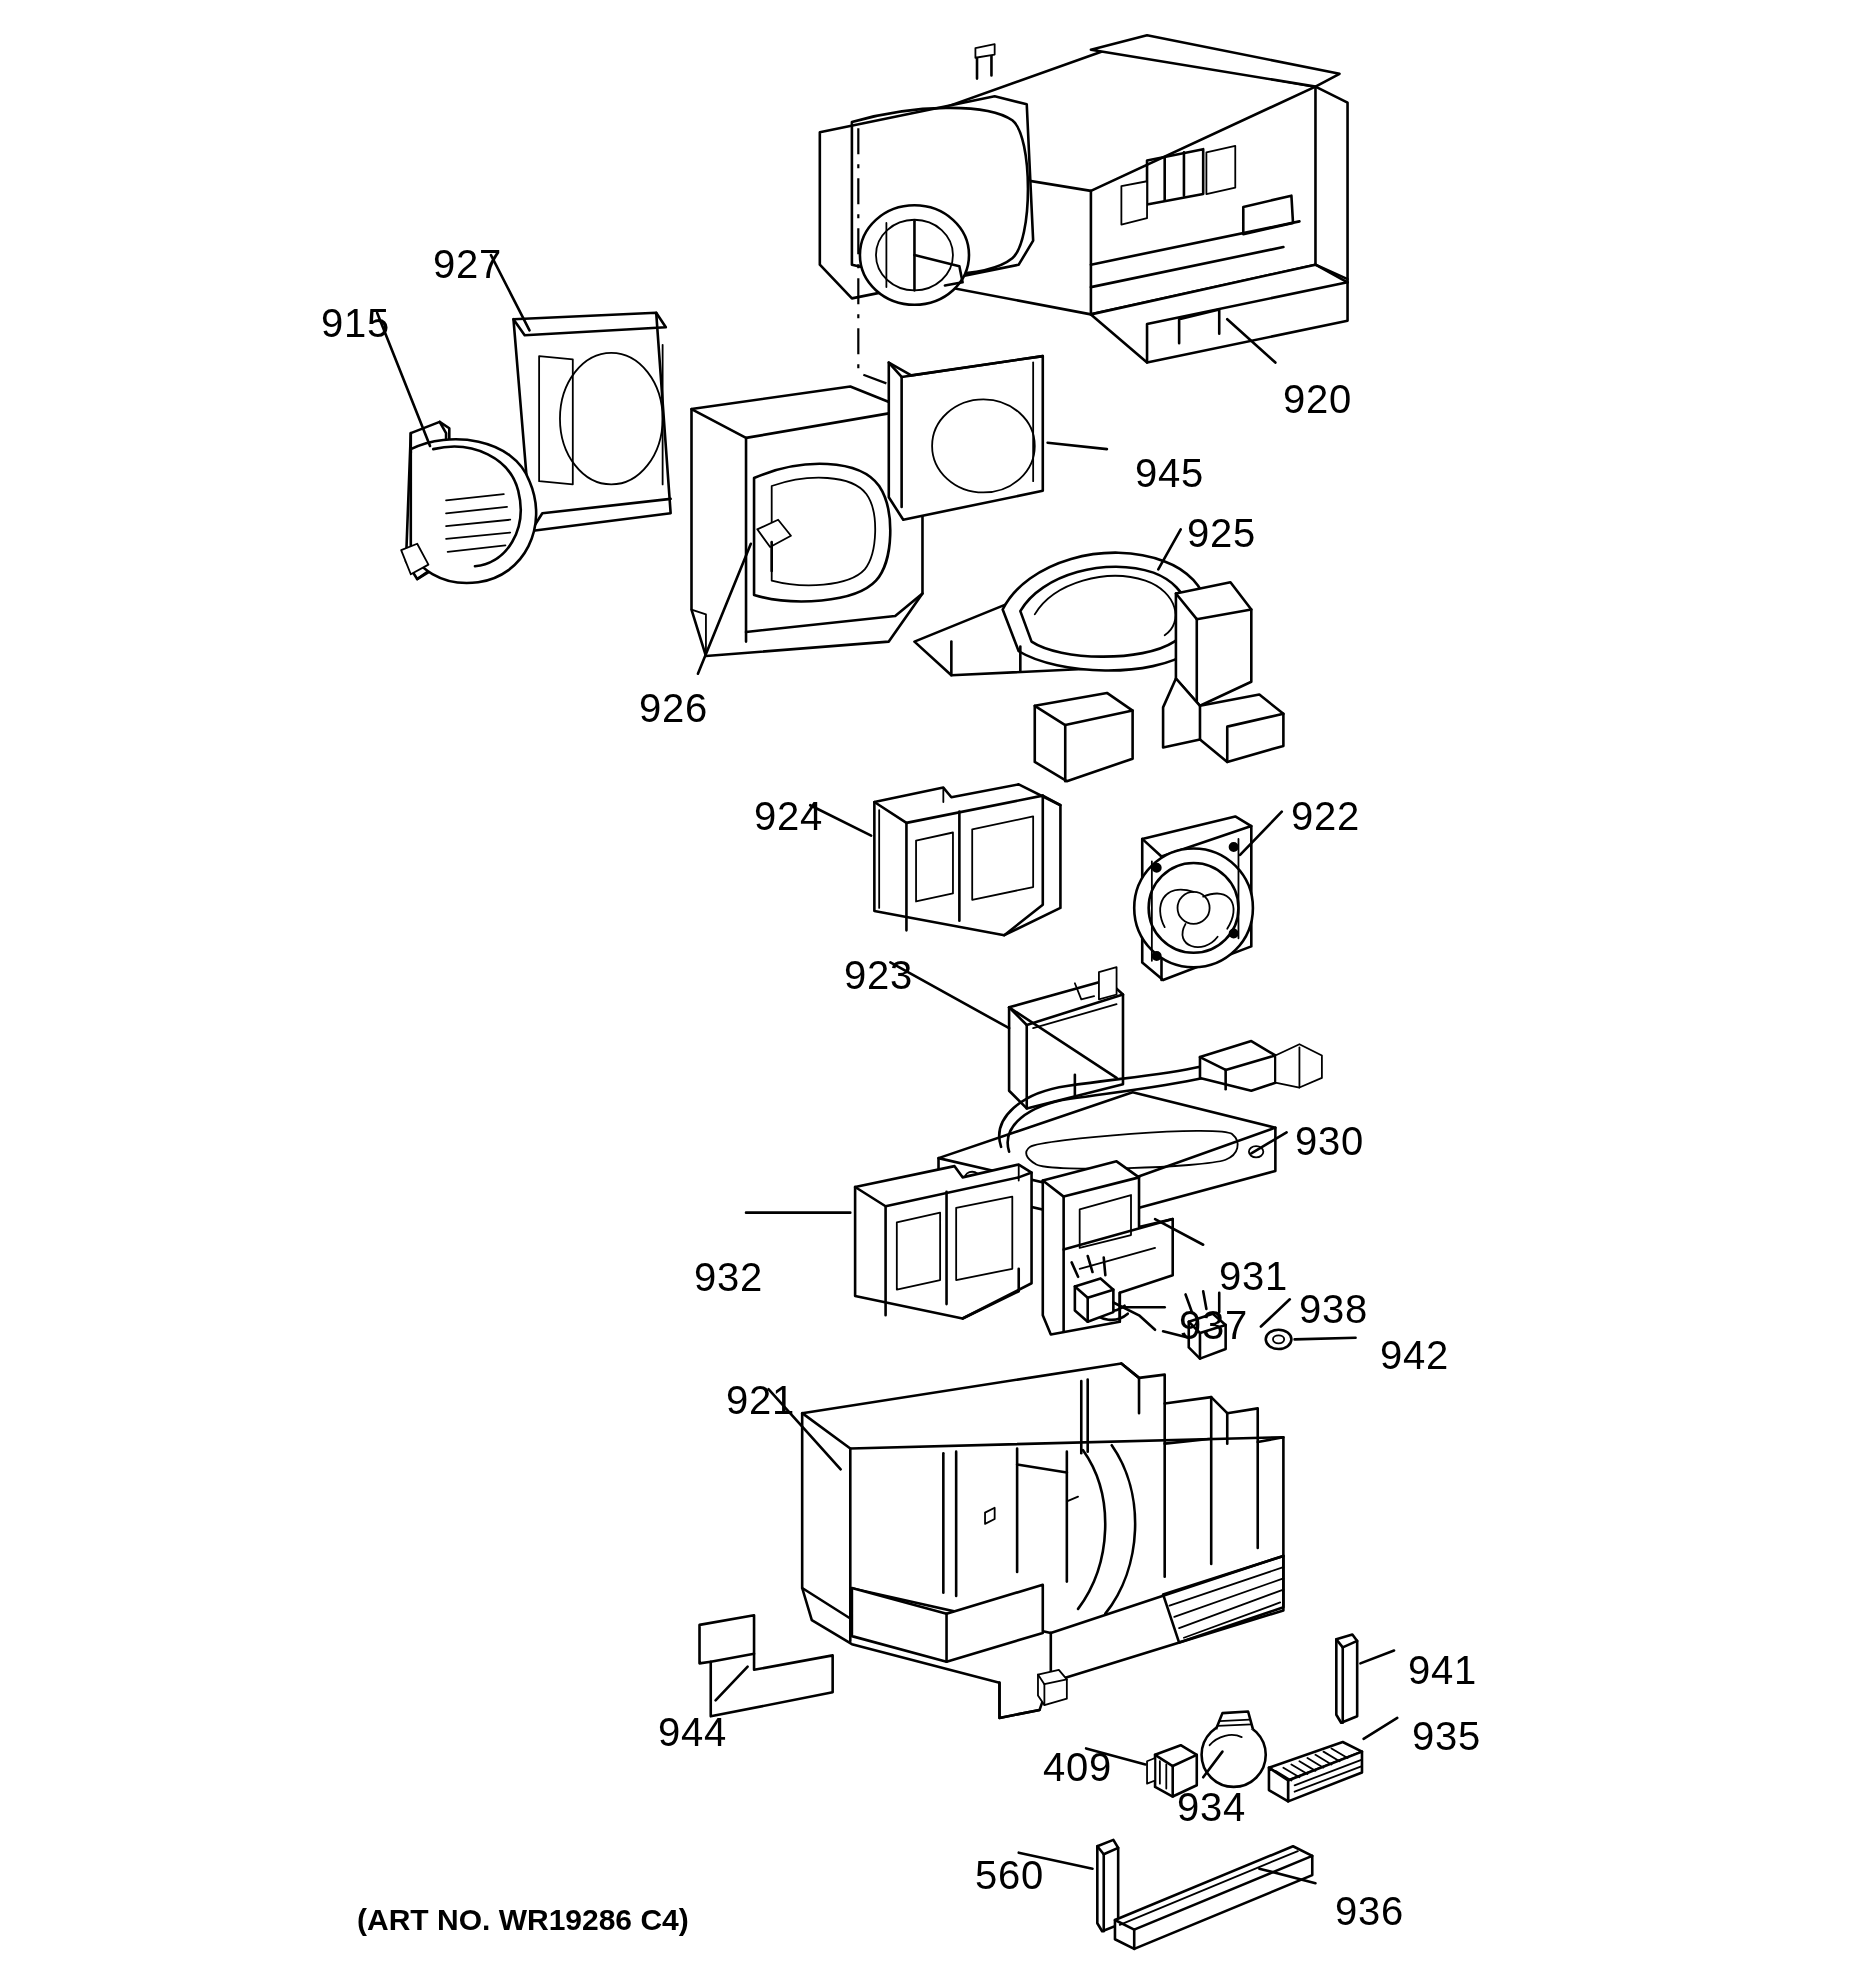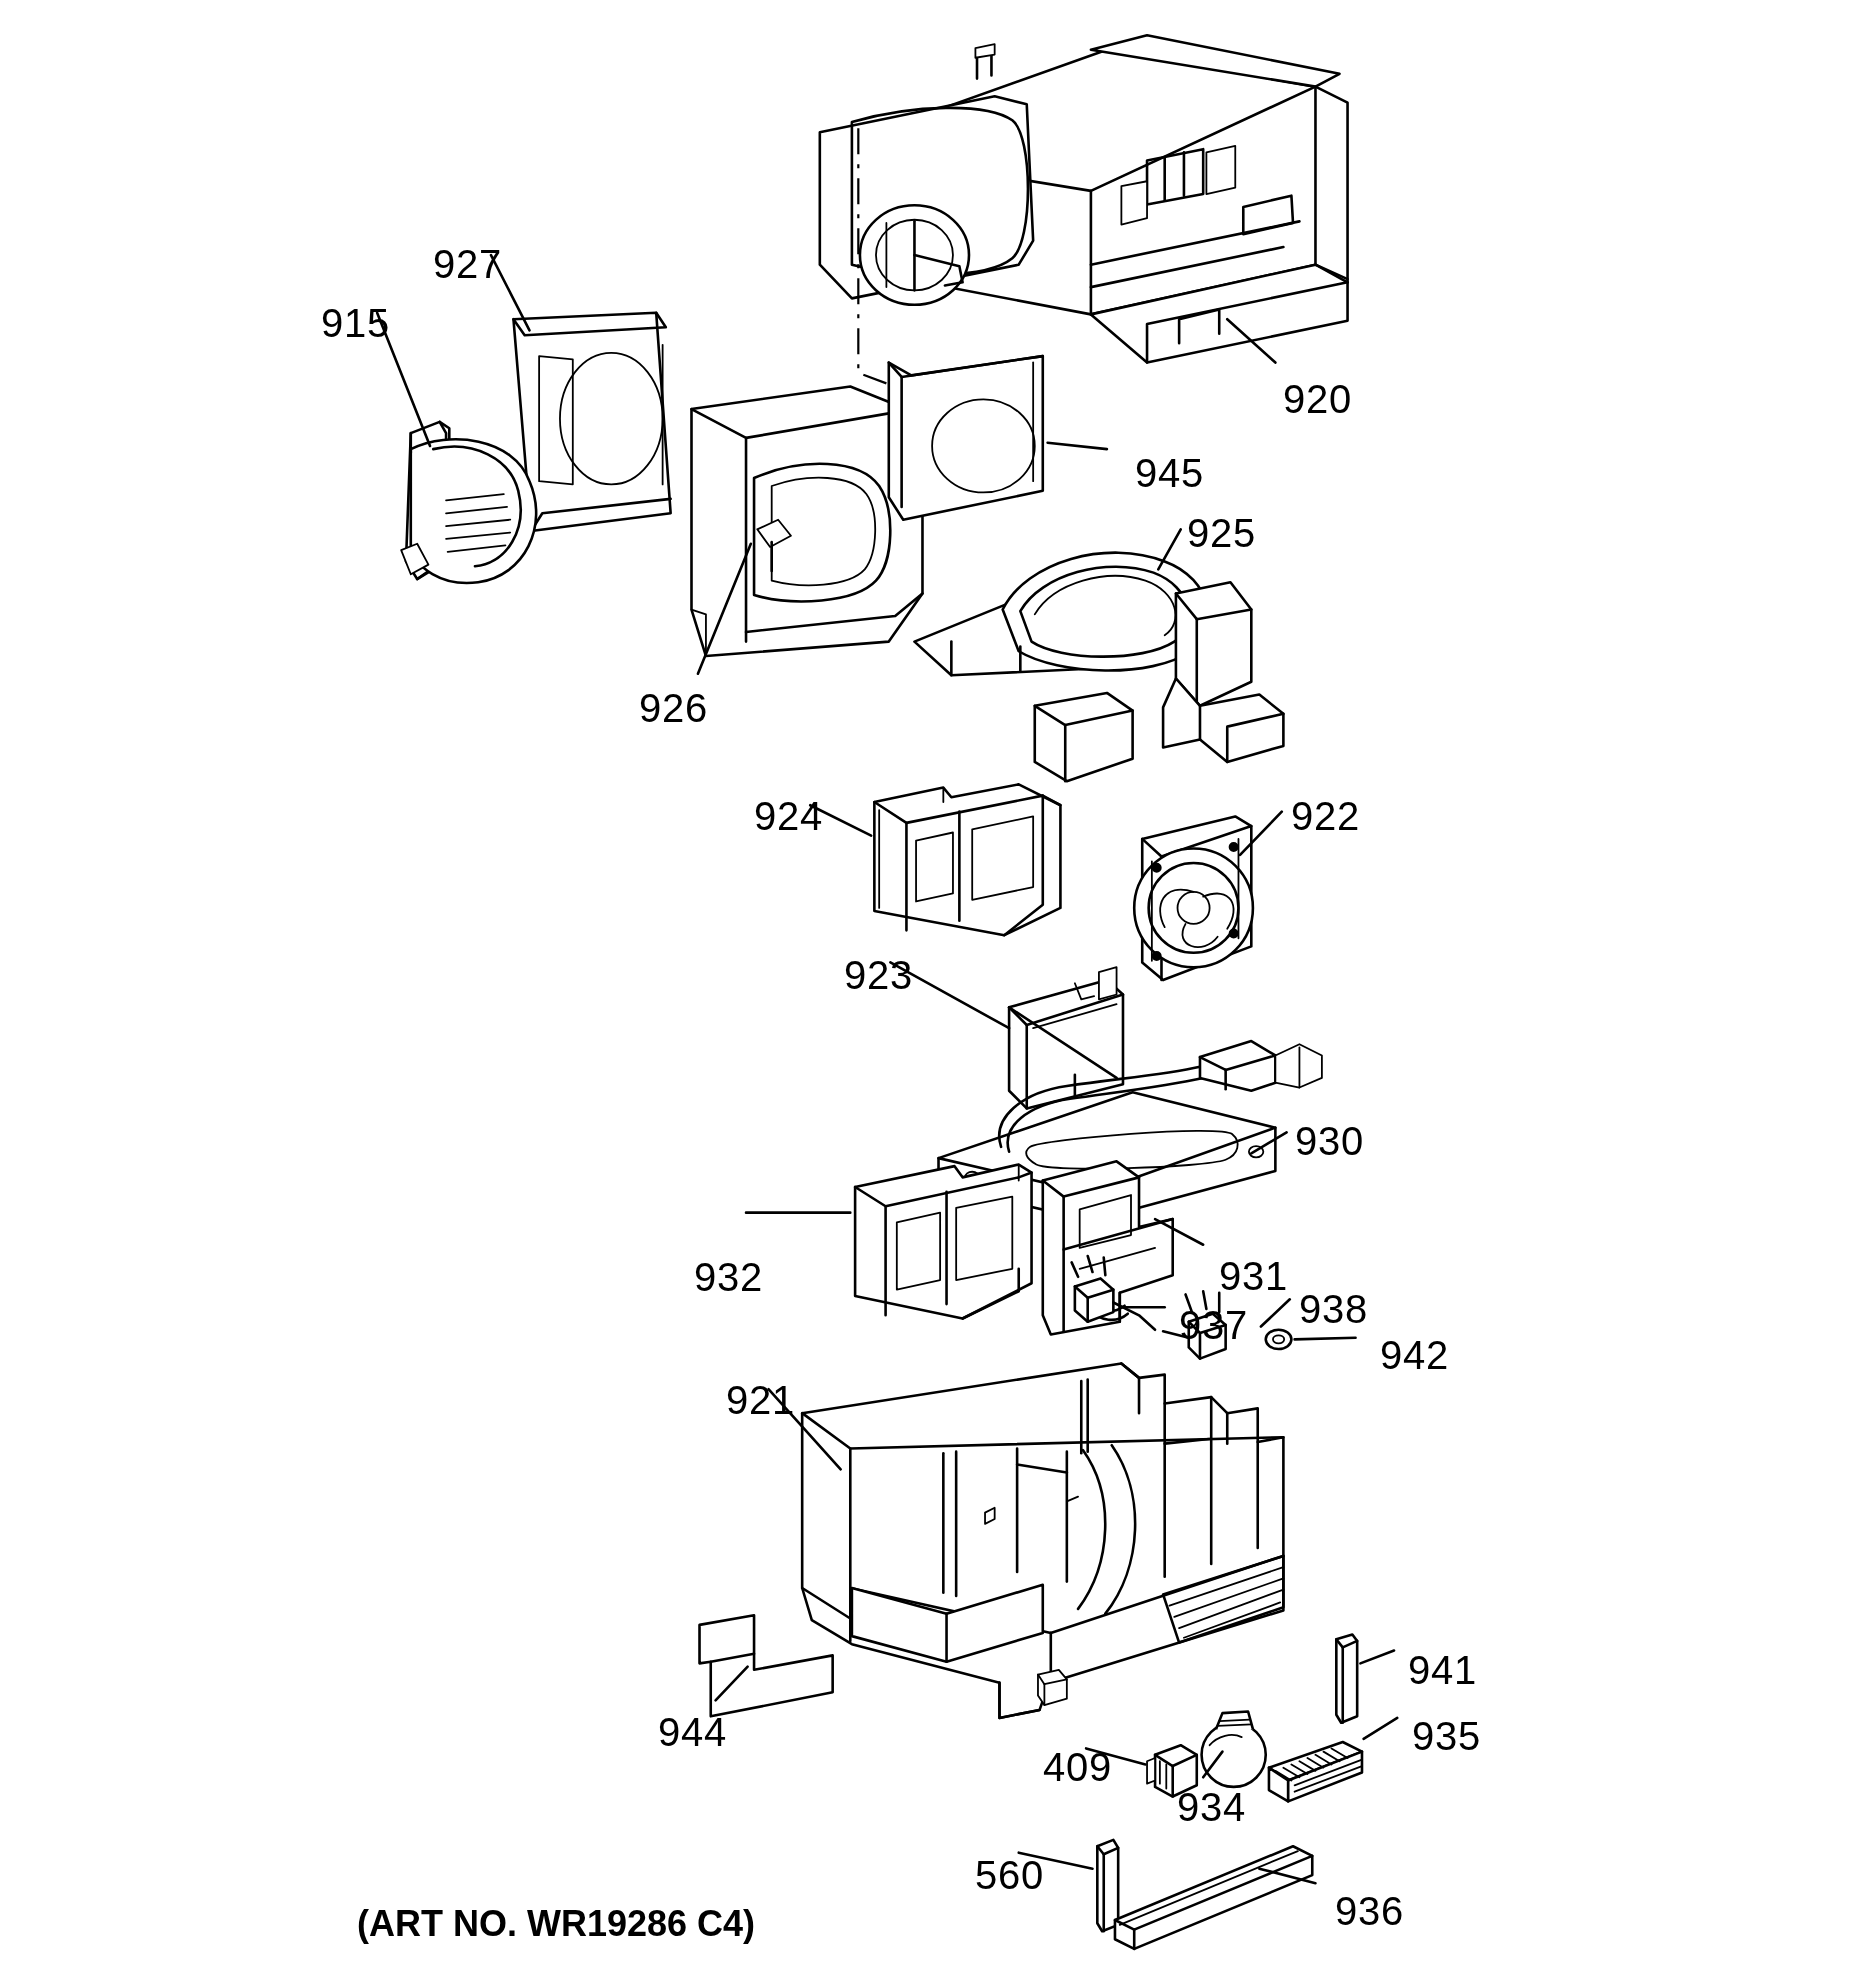--- a/index.html
+++ b/index.html
@@ -26,21 +26,21 @@
     position: absolute;
     font-family: "Liberation Sans", sans-serif;
     font-size: 40px;
     color: #000000;
     letter-spacing: 0.8px;
     white-space: nowrap;
   }
   #art-no {
     position: absolute;
     font-family: "Liberation Sans", sans-serif;
-    font-size: 36px;
+    font-size: 30px;
     font-weight: bold;
     color: #000000;
     white-space: nowrap;
   }
   svg line, svg path, svg polyline, svg polygon, svg ellipse, svg circle, svg rect {
     vector-effect: non-scaling-stroke;
   }
   .ln { stroke: #000000; stroke-width: 2.6; fill: none; stroke-linecap: round; stroke-linejoin: round; }
   .ln-thin { stroke: #000000; stroke-width: 1.8; fill: none; stroke-linecap: round; stroke-linejoin: round; }
   .ln-lead { stroke: #000000; stroke-width: 2.6; fill: none; stroke-linecap: round; }

